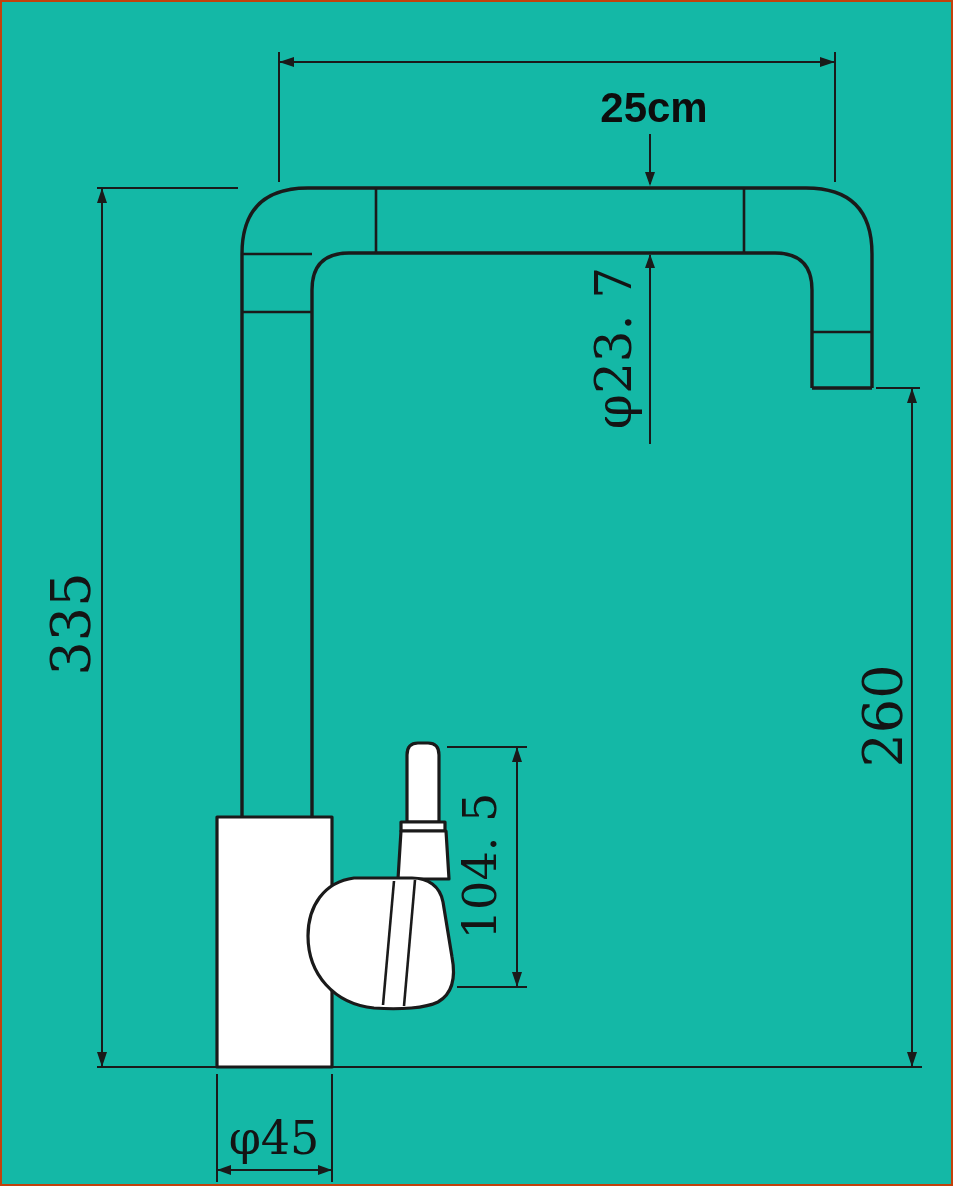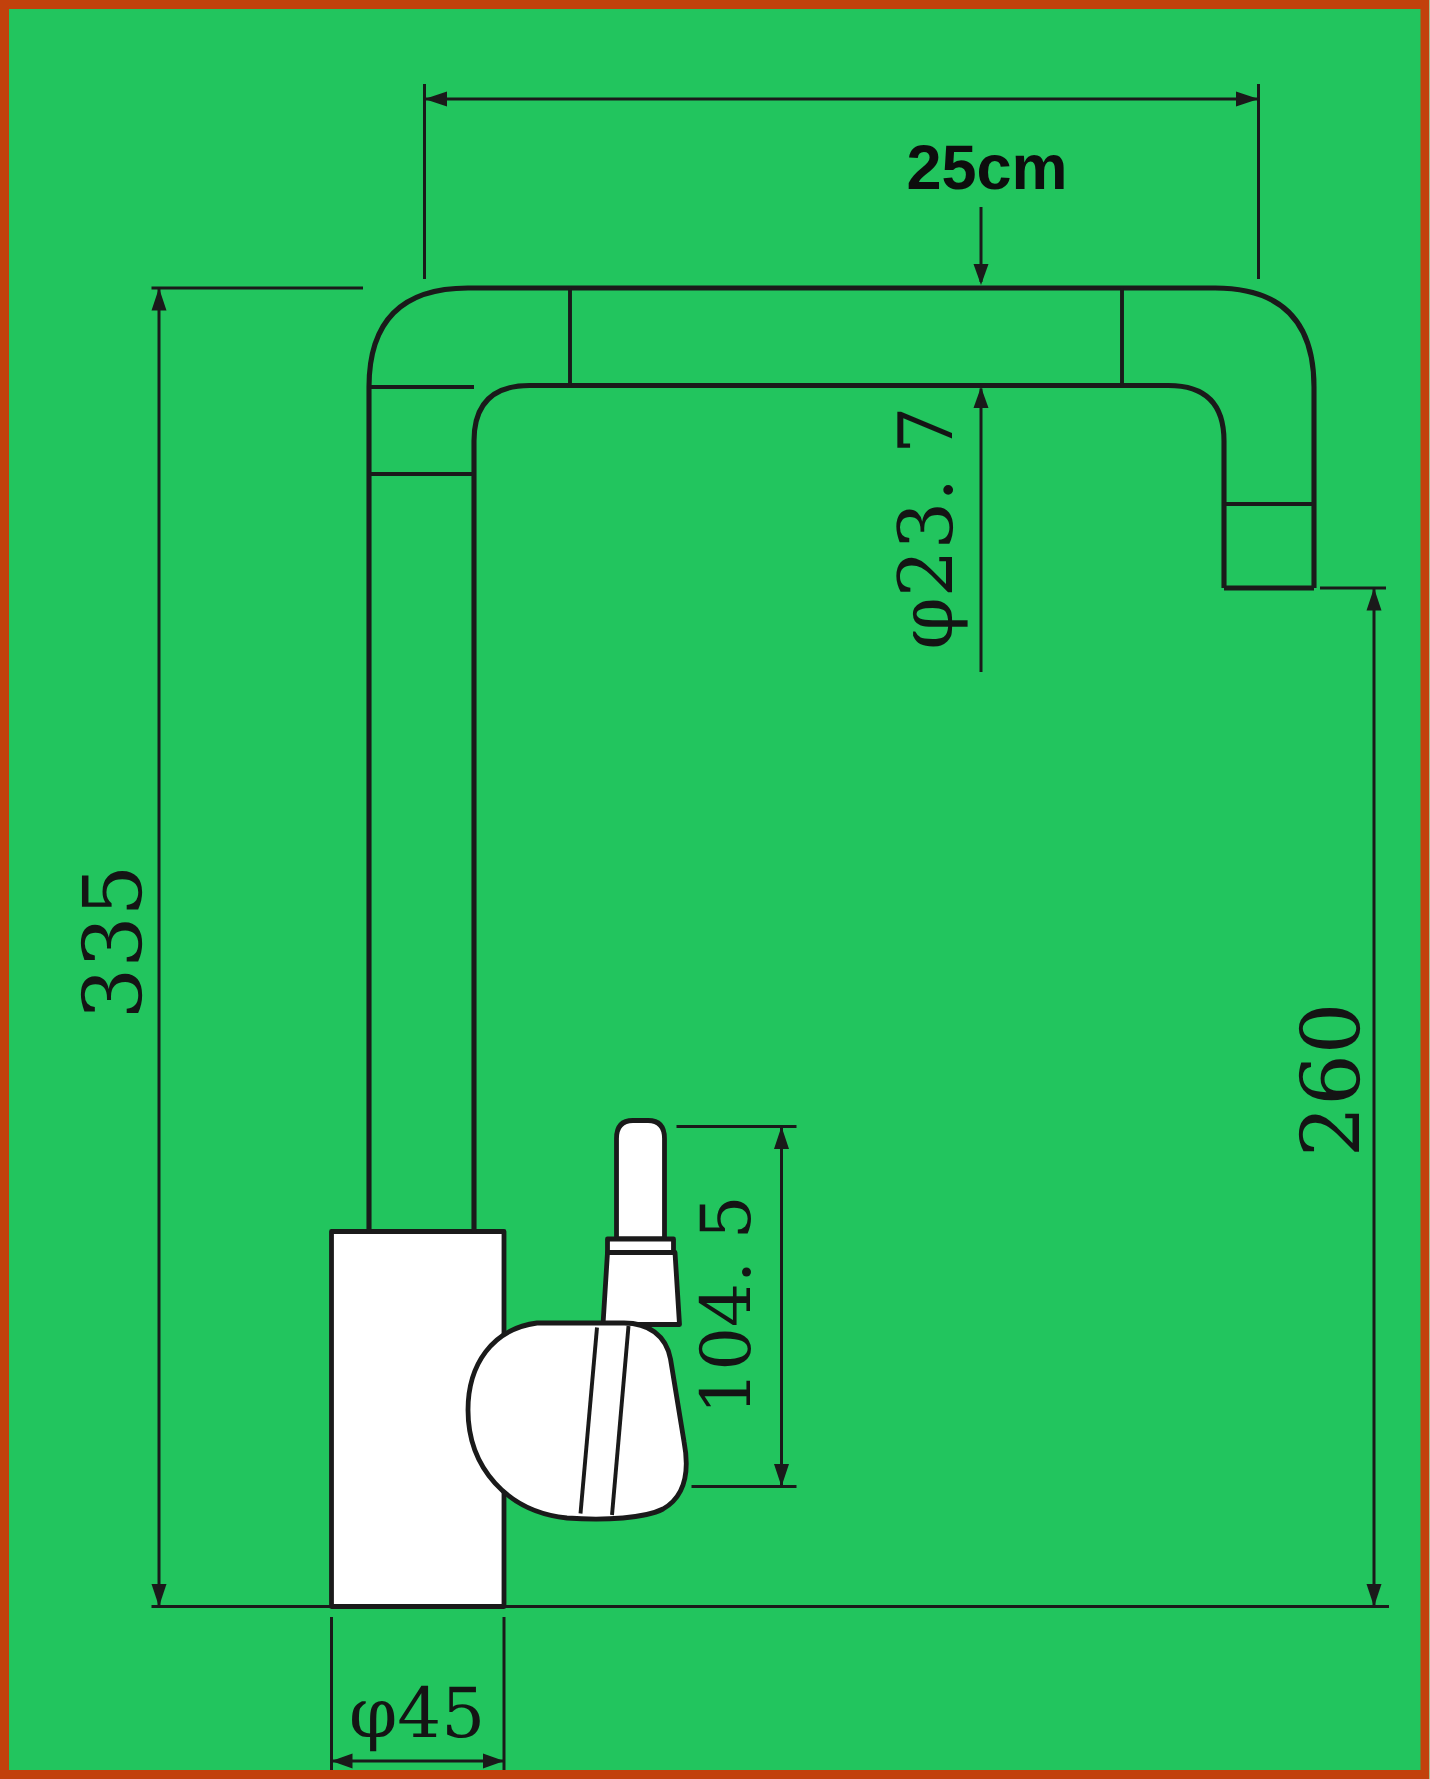--- a/index.html
+++ b/index.html
@@ -4,22 +4,22 @@
 <style>
   html, body {
     margin: 0;
     padding: 0;
     background: #ffffff;
   }
   .canvas {
     position: relative;
     width: 953px;
     height: 1186px;
-    background: #22c55e;
-    border: 6px solid #c2410c;
+    background: #14b8a6;
+    border: 2px solid #c2410c;
     box-sizing: border-box;
     overflow: hidden;
   }
   svg { display: block; }
   .outline {
     fill: none;
     stroke: #1a1a1a;
     stroke-width: 3.4;
     stroke-linejoin: round;
   }

